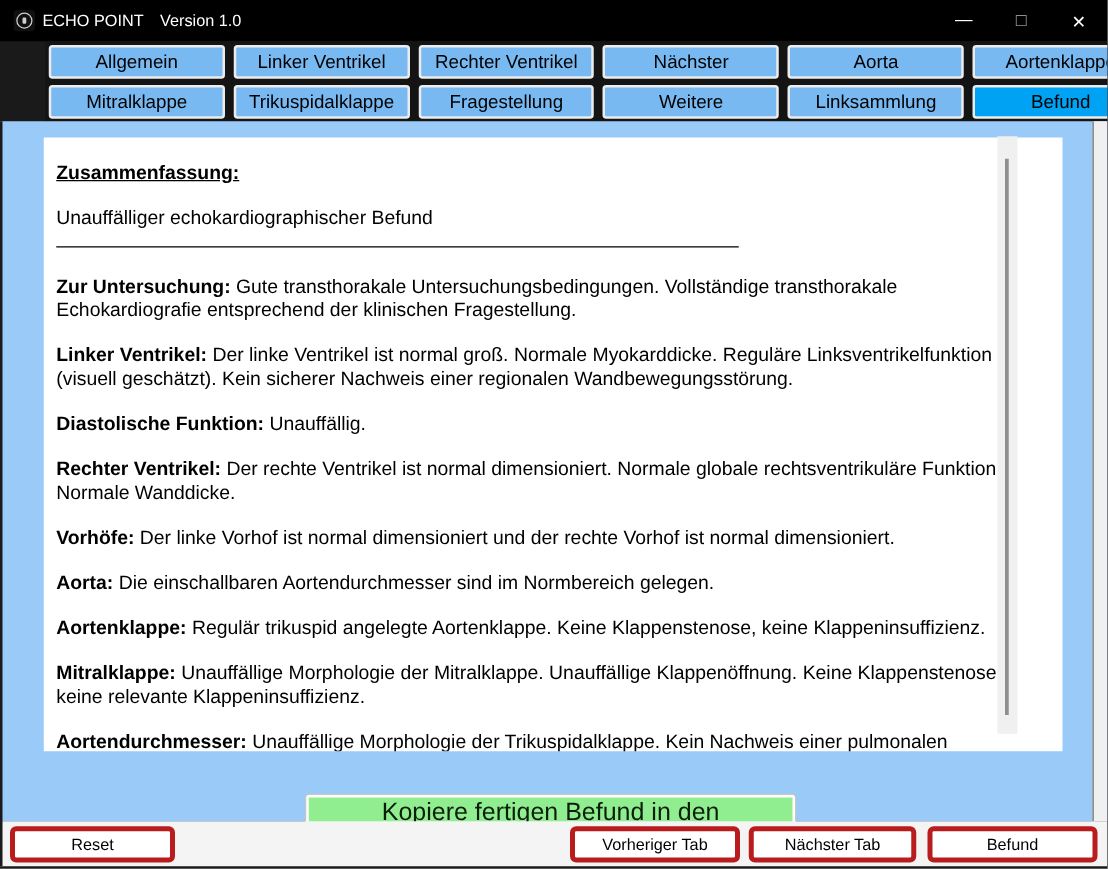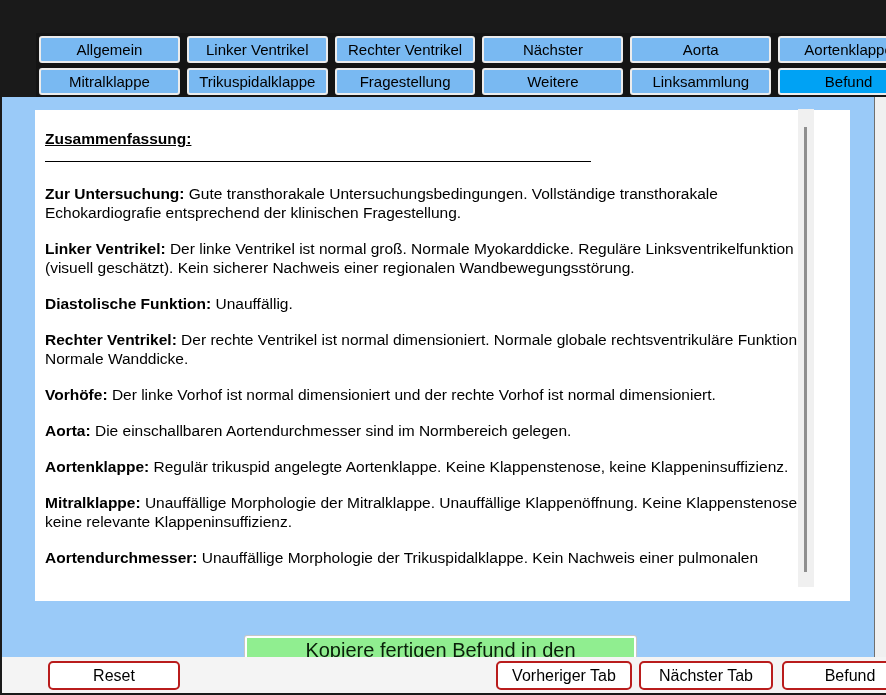--- a/index.html
+++ b/index.html
@@ -48,33 +48,51 @@
   .report-scrollbar{position:absolute;left:798px;top:12px;width:16px;height:478px;background:#f0f0f0;}
   .report-scroll-thumb{position:absolute;left:6px;top:18px;width:3px;height:445px;background:#8f8f8f;}
 
   .copy-btn{position:absolute;left:245px;top:539px;width:391px;height:35px;
             background:var(--copy_bg,#90ee90);color:var(--copy_text,#0a1f0a);
             border:2px solid #fff;box-shadow:0 0 0 1px #c6c6c6;border-radius:2px;
             font-family:"Liberation Sans",sans-serif;font-size:20px;cursor:pointer;}
 
   
   .bottombar{position:absolute;left:0;top:657px;width:886px;height:38px;background:#f4f4f4;}
-  .bar-btn{position:absolute;top:4px;height:29px;background:#fff;border:2px solid #b91c1c;
-           border-radius:5px;font-family:"Liberation Sans",sans-serif;font-size:16px;color:#000;
-           cursor:pointer;box-sizing:border-box;margin-left:40px;}
+  .bar-btn{position:absolute;top:4px;height:29px;background:#fff;border:4px solid #b91c1c;
+           border-radius:5px;font-family:"Liberation Sans",sans-serif;font-size:13px;color:#000;
+           cursor:pointer;box-sizing:border-box;}
   .bar-btn.reset{left:8px;width:132px;}
   .bar-btn.prev{left:456px;width:136px;}
   .bar-btn.next{left:599px;width:134px;}
   .bar-btn.befund{left:742px;width:136px;}
 </style>
 </head>
 <body>
 
 <div class="window">
 
+  <div class="titlebar">
+    <div class="app-icon">
+        <span class="glyph"></span>
+      </div>
+    <div class="tb-title">ECHO POINT</div>
+    <div class="tb-version">Version 1.0</div>
+    <div class="tb-controls">
+      <div class="tb-btn minimize">
+          <span>—</span>
+        </div>
+      <div class="tb-btn maximize">
+          <span>☐</span>
+        </div>
+      <div class="tb-btn close">
+          <span>✕</span>
+        </div>
+    </div>
+  </div>
 
   <div class="tabs">
     <div class="tabrow">
         <button class="tab">Allgemein</button>
         <button class="tab">Linker Ventrikel</button>
         <button class="tab">Rechter Ventrikel</button>
         <button class="tab">Nächster</button>
         <button class="tab">Aorta</button>
         <button class="tab">Aortenklappe</button>
       </div>
@@ -84,20 +102,21 @@
         <button class="tab">Fragestellung</button>
         <button class="tab">Weitere</button>
         <button class="tab">Linksammlung</button>
         <button class="tab active">Befund</button>
       </div>
   </div>
 
   <div class="main">
     <div class="report">
         <p><span class="rh">Zusammenfassung:</span></p>
+        <p>Unauffälliger echokardiographischer Befund</p>
         <div class="rule"></div>
         <p><b>Zur Untersuchung:</b> Gute transthorakale Untersuchungsbedingungen. Vollständige transthorakale Echokardiografie entsprechend der klinischen Fragestellung.</p>
         <p><b>Linker Ventrikel:</b> Der linke Ventrikel ist normal groß. Normale Myokarddicke. Reguläre Linksventrikelfunktion (visuell geschätzt). Kein sicherer Nachweis einer regionalen Wandbewegungsstörung.</p>
         <p><b>Diastolische Funktion:</b> Unauffällig.</p>
         <p><b>Rechter Ventrikel:</b> Der rechte Ventrikel ist normal dimensioniert. Normale globale rechtsventrikuläre Funktion. Normale Wanddicke.</p>
         <p><b>Vorhöfe:</b> Der linke Vorhof ist normal dimensioniert und der rechte Vorhof ist normal dimensioniert.</p>
         <p><b>Aorta:</b> Die einschallbaren Aortendurchmesser sind im Normbereich gelegen.</p>
         <p><b>Aortenklappe:</b> Regulär trikuspid angelegte Aortenklappe. Keine Klappenstenose, keine Klappeninsuffizienz.</p>
         <p><b>Mitralklappe:</b> Unauffällige Morphologie der Mitralklappe. Unauffällige Klappenöffnung. Keine Klappenstenose, keine relevante Klappeninsuffizienz.</p>
         <p><b>Aortendurchmesser:</b> Unauffällige Morphologie der Trikuspidalklappe. Kein Nachweis einer pulmonalen</p>

